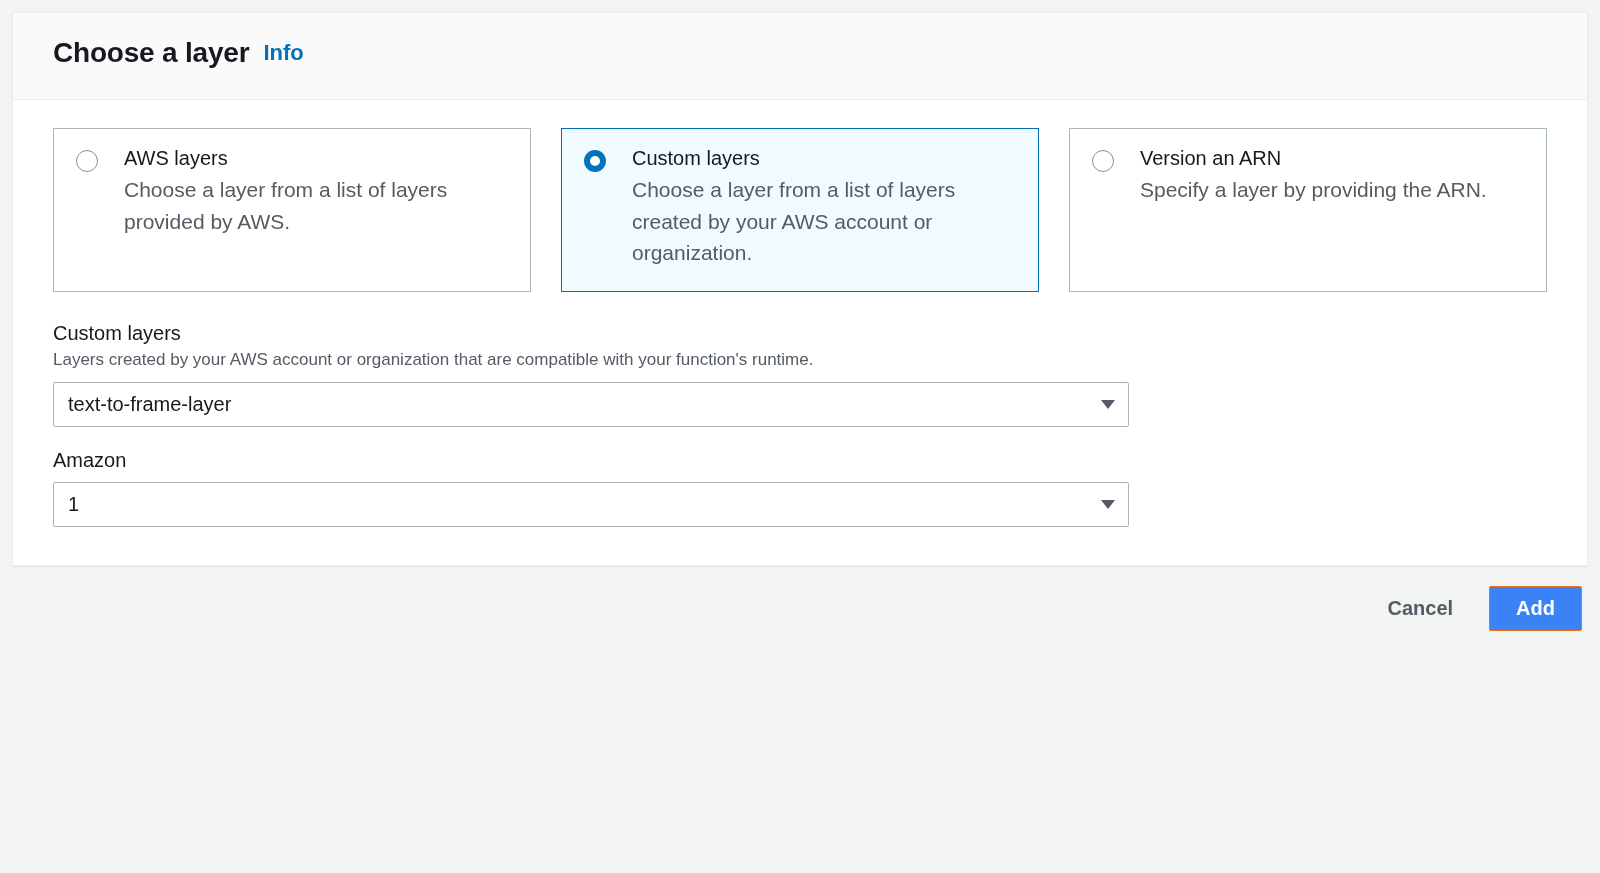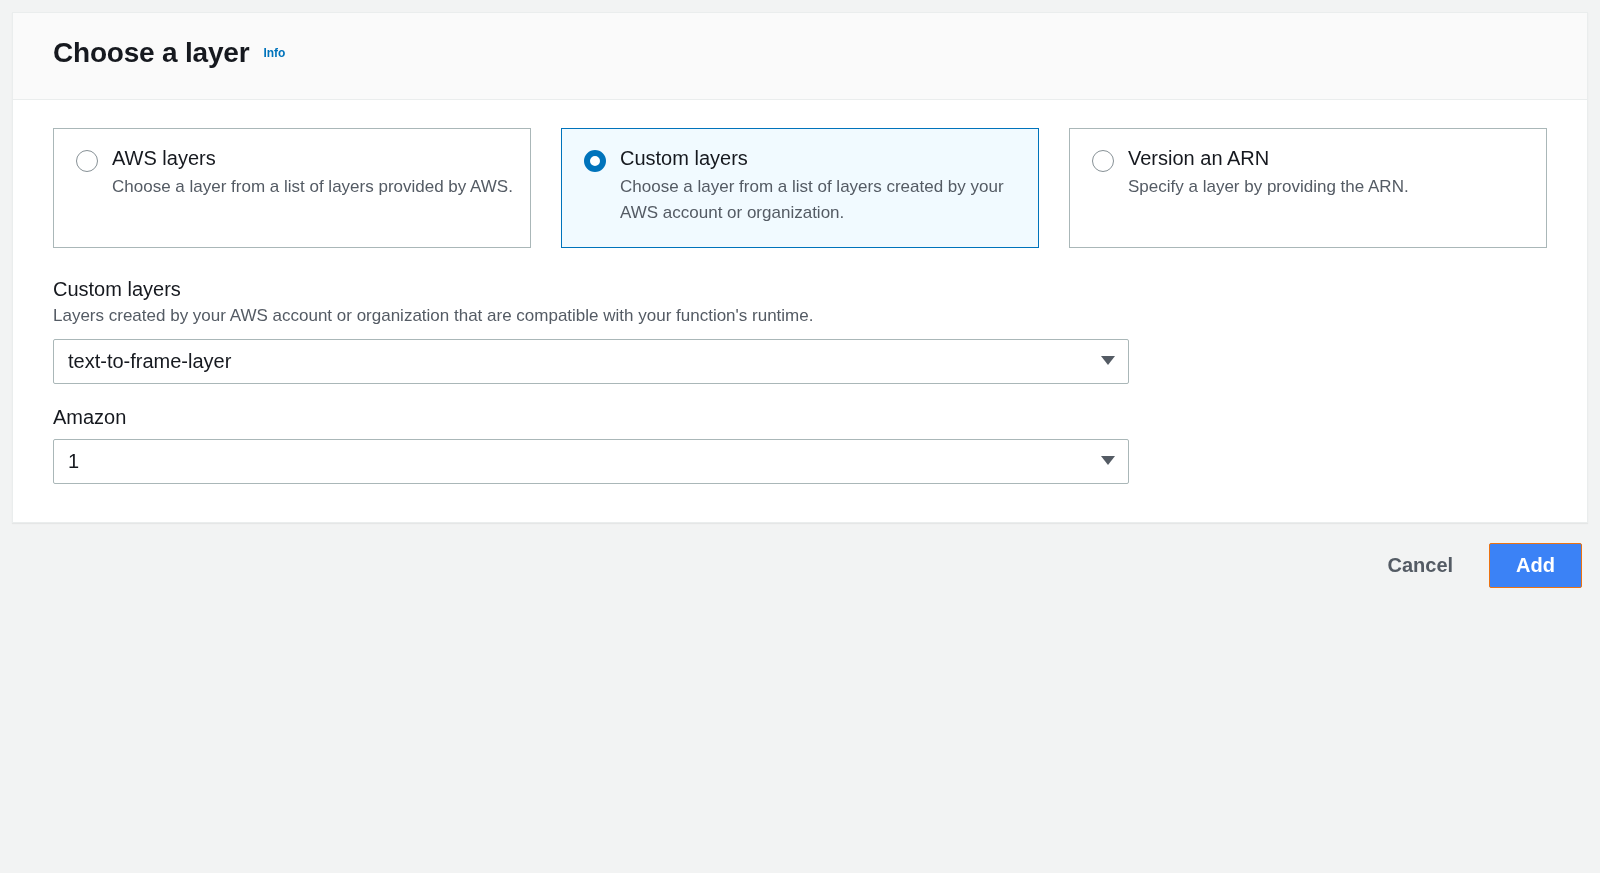--- a/index.html
+++ b/index.html
@@ -30,21 +30,21 @@
       gap: 14px;
       margin-bottom: 6px;
     }
     .panel-title {
       font-size: 28px;
       font-weight: 700;
       color: #16191f;
       letter-spacing: -0.2px;
     }
     .info-link {
-      font-size: 12px;
+      font-size: 22px;
       font-weight: 700;
       color: #0073bb;
       text-decoration: none;
       cursor: pointer;
     }
     .panel-subtitle {
       font-size: 18px;
       color: #545b64;
       line-height: 1.5;
     }
@@ -55,21 +55,21 @@
       display: flex;
       gap: 30px;
       margin-bottom: 30px;
     }
     .radio-tile {
       flex: 1;
       border: 1px solid #aab7b8;
       padding: 18px 16px 22px 22px;
       display: flex;
       align-items: flex-start;
-      gap: 14px;
+      gap: 26px;
       cursor: pointer;
       background: #ffffff;
     }
     .radio-tile.selected {
       border: 1px solid #0073bb;
       background: #f1faff;
     }
     .radio-circle {
       width: 22px;
       height: 22px;
@@ -85,21 +85,21 @@
     .radio-tile.selected .radio-circle {
       border: 6px solid #0073bb;
     }
     .radio-label {
       font-size: 20px;
       font-weight: 400;
       color: #16191f;
       margin-bottom: 4px;
     }
     .radio-desc {
-      font-size: 17px;
+      font-size: 21px;
       color: #545b64;
       line-height: 1.5;
     }
     .field-group {
       margin-bottom: 22px;
     }
     .field-label {
       font-size: 20px;
       color: #16191f;
       margin-bottom: 2px;

